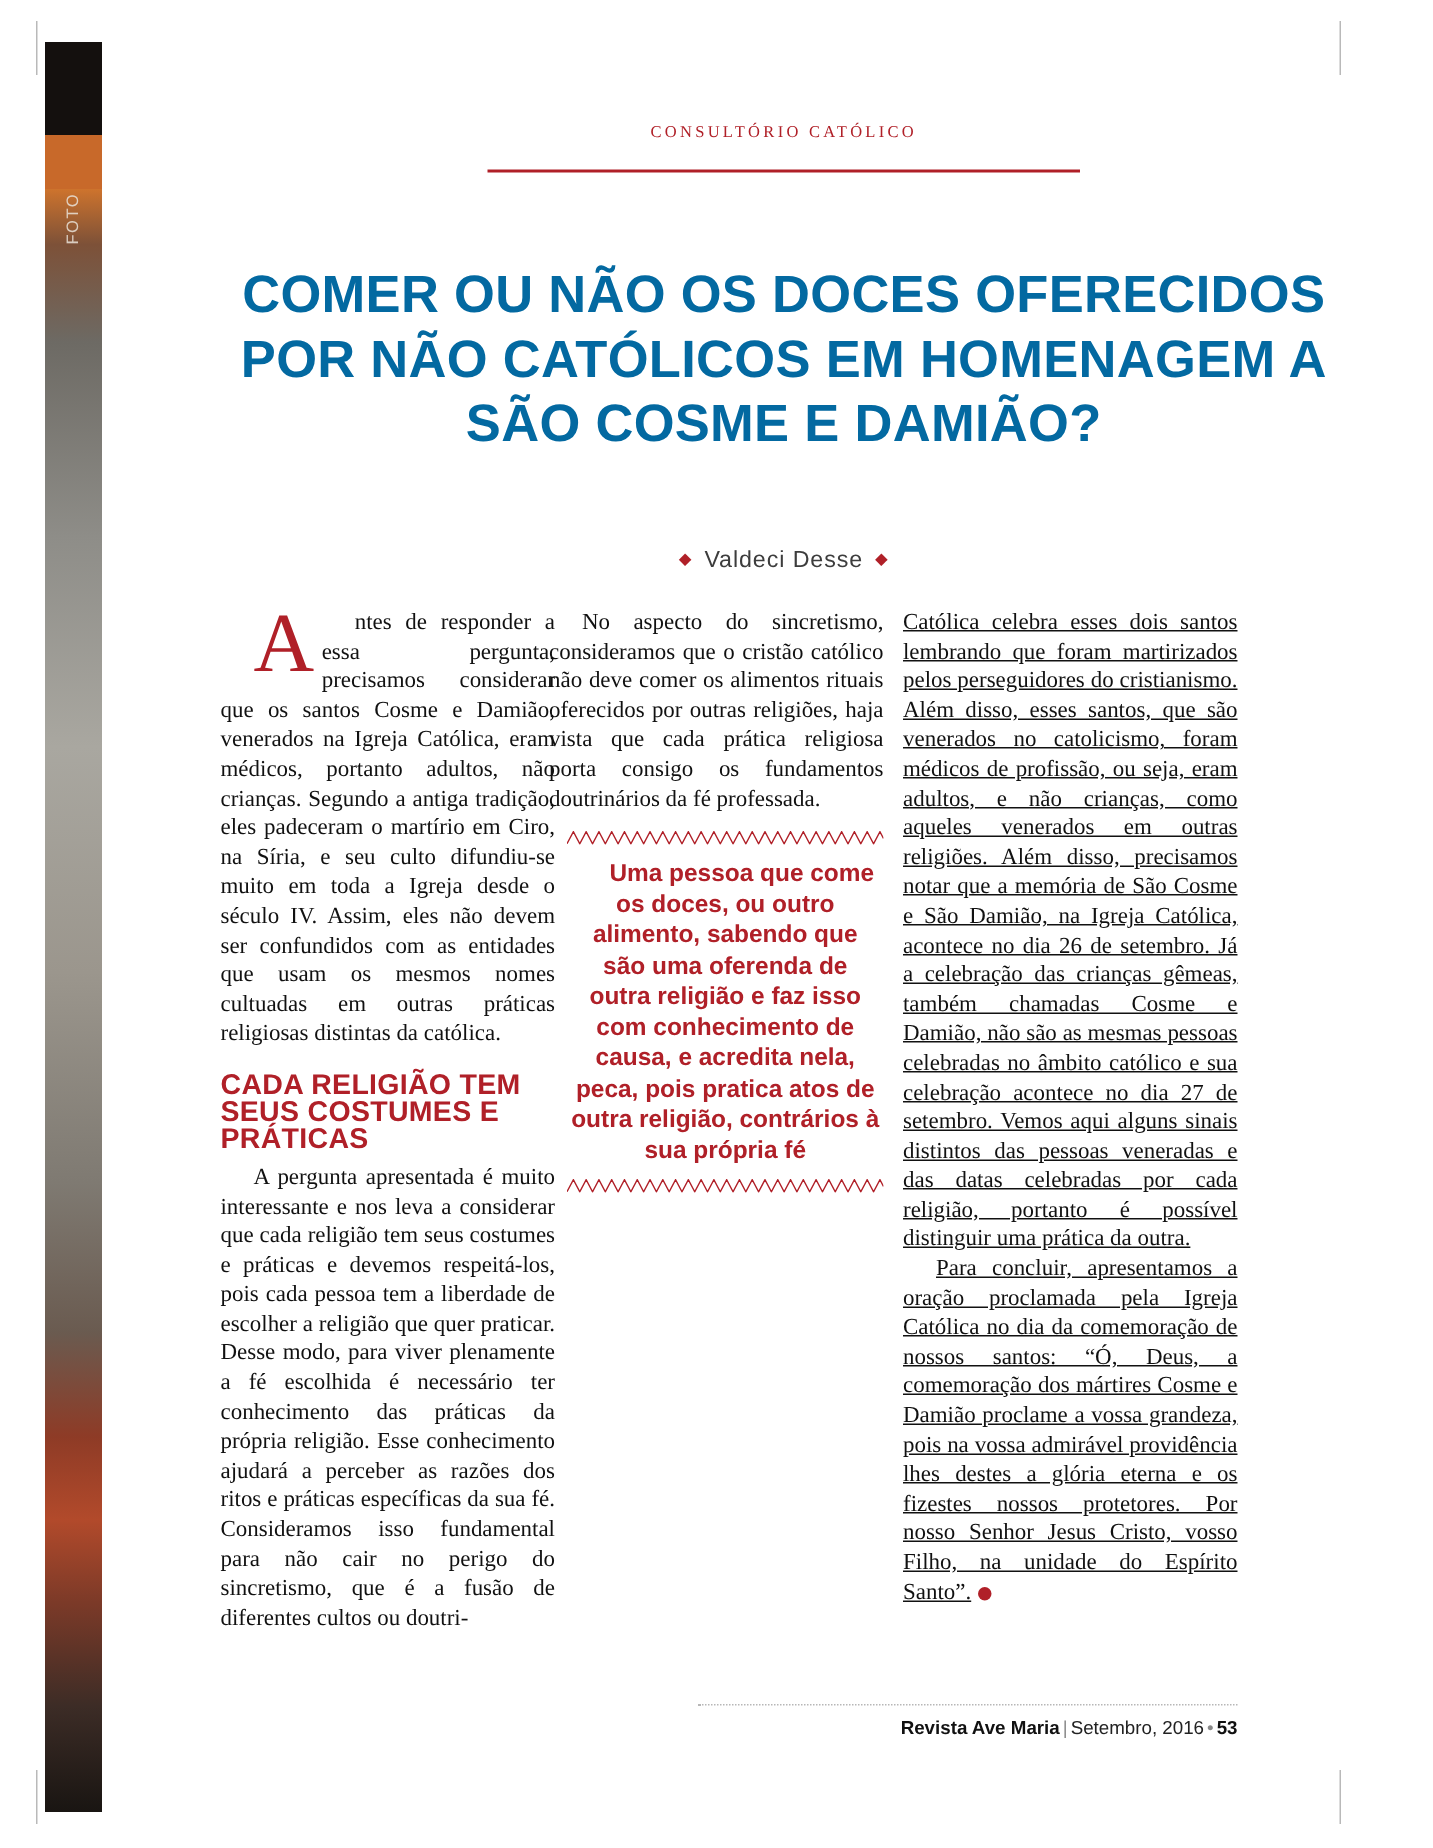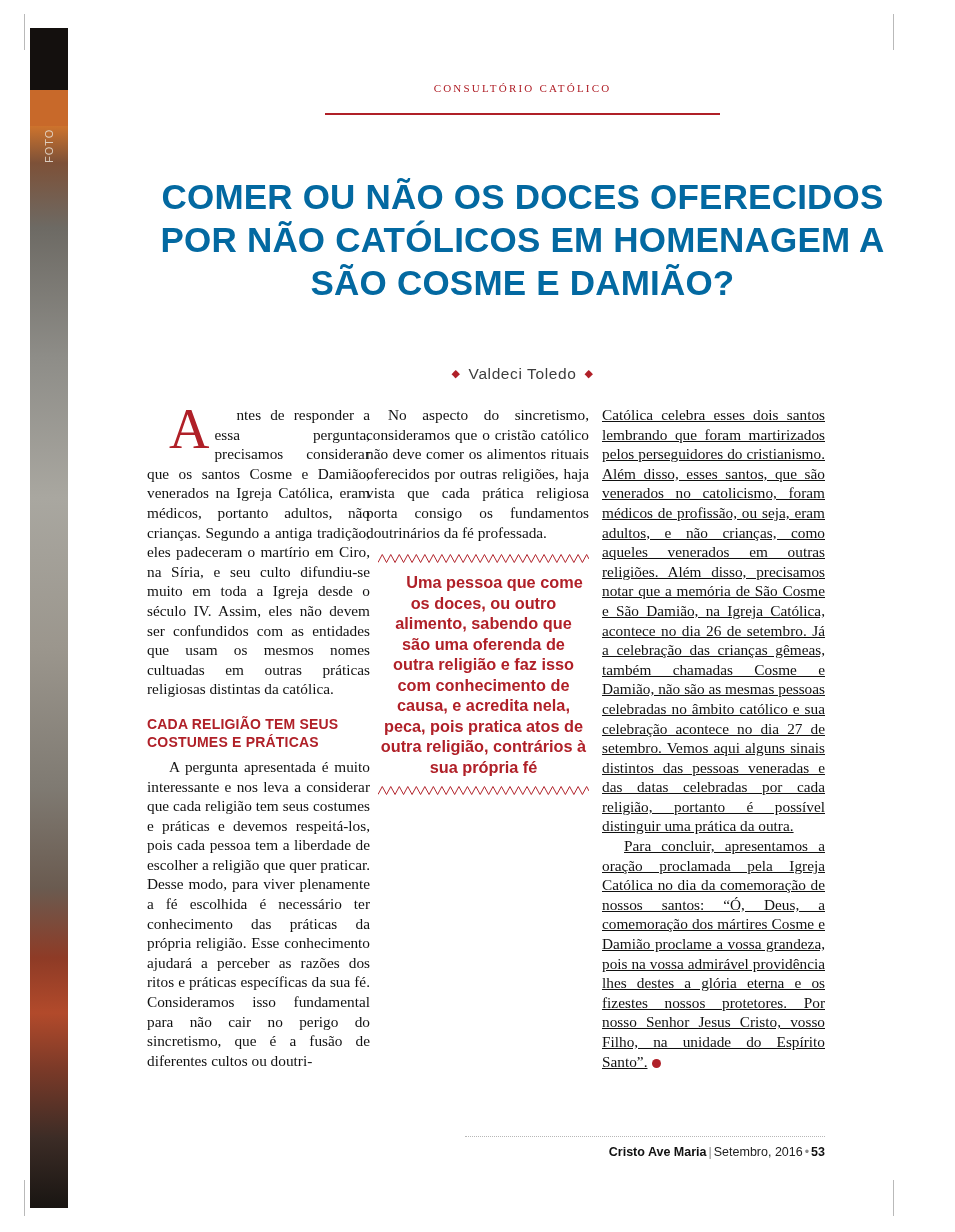--- a/index.html
+++ b/index.html
@@ -166,21 +166,21 @@
     line-height: 44px;
     font-weight: normal;
     padding: 2px 5px 0 0;
     color: #b02028;
   }
   .dropcap-para { text-indent: 0; }
 
   .subhead {
     font-family: "Liberation Sans", sans-serif;
     font-weight: bold;
-    font-size: 14px;
+    font-size: 19px;
     line-height: 18px;
     color: #b02028;
     margin: 16px 0 6px 0;
     text-align: left;
     letter-spacing: .2px;
   }
 
   
   .pullquote-wrap {
     margin: 12px 0 12px 12px;
@@ -243,21 +243,21 @@
   <div class="blk"></div>
   <div class="band"></div>
   <div class="txt">FOTO</div>
 </div>
 <div class="strip-divider"></div>
 
 <div class="kicker">CONSULTÓRIO CATÓLICO</div>
 <div class="kicker-rule"></div>
 <h1 class="headline">COMER OU NÃO OS DOCES OFERECIDOS POR NÃO CATÓLICOS EM HOMENAGEM A SÃO COSME E DAMIÃO?</h1>
 <div class="byline">
-  <span class="diamond">◆</span><span>Valdeci Toledo</span><span class="diamond">◆</span>
+  <span class="diamond">◆</span><span>Valdeci Desse</span><span class="diamond">◆</span>
 </div>
 
 <div class="col" id="col1">
   <p class="dropcap-para">Antes de responder a essa pergunta, precisamos considerar que os santos Cosme e Damião, venerados na Igreja Católica, eram médicos, portanto adultos, não crianças. Segundo a antiga tradição, eles padeceram o martírio em Ciro, na Síria, e seu culto difundiu-se muito em toda a Igreja desde o século IV. Assim, eles não devem ser confundidos com as entidades que usam os mesmos nomes cultuadas em outras práticas religiosas distintas da católica.</p>
   <div class="subhead">CADA RELIGIÃO TEM SEUS COSTUMES E PRÁTICAS</div>
   <p>A pergunta apresentada é muito interessante e nos leva a considerar que cada religião tem seus costumes e práticas e devemos respeitá-los, pois cada pessoa tem a liberdade de escolher a religião que quer praticar. Desse modo, para viver plenamente a fé escolhida é necessário ter conhecimento das práticas da própria religião. Esse conhecimento ajudará a perceber as razões dos ritos e práticas específicas da sua fé. Consideramos isso fundamental para não cair no perigo do sincretismo, que é a fusão de diferentes cultos ou doutri-</p>
 </div>
 
 <div class="col" id="col2">
   <p>No aspecto do sincretismo, consideramos que o cristão católico não deve comer os alimentos rituais oferecidos por outras religiões, haja vista que cada prática religiosa porta consigo os fundamentos doutrinários da fé professada.</p>
@@ -274,14 +274,14 @@
 
 </div>
 
 <div class="col" id="col3">
   <p class="noindent">Católica celebra esses dois santos lembrando que foram martirizados pelos perseguidores do cristianismo. Além disso, esses santos, que são venerados no catolicismo, foram médicos de profissão, ou seja, eram adultos, e não crianças, como aqueles venerados em outras religiões. Além disso, precisamos notar que a memória de São Cosme e São Damião, na Igreja Católica, acontece no dia 26 de setembro. Já a celebração das crianças gêmeas, também chamadas Cosme e Damião, não são as mesmas pessoas celebradas no âmbito católico e sua celebração acontece no dia 27 de setembro. Vemos aqui alguns sinais distintos das pessoas veneradas e das datas celebradas por cada religião, portanto é possível distinguir uma prática da outra.</p>
   <p><span>Para concluir, apresentamos a oração proclamada pela Igreja Católica no dia da comemoração de nossos santos: “Ó, Deus, a comemoração dos mártires Cosme e Damião proclame a vossa grandeza, pois na vossa admirável providência lhes destes a glória eterna e os fizestes nossos protetores. Por nosso Senhor Jesus Cristo, vosso Filho, na unidade do Espírito Santo”.</span><span class="endmark"></span></p>
 </div>
 
 <div class="footer-rule"></div>
 <div class="footer">
-  <b>Cristo Ave Maria</b><span class="sep">|</span><span>Setembro, 2016</span><span class="sep">•</span><b>53</b>
+  <b>Revista Ave Maria</b><span class="sep">|</span><span>Setembro, 2016</span><span class="sep">•</span><b>53</b>
 </div>
 
 </body></html>

